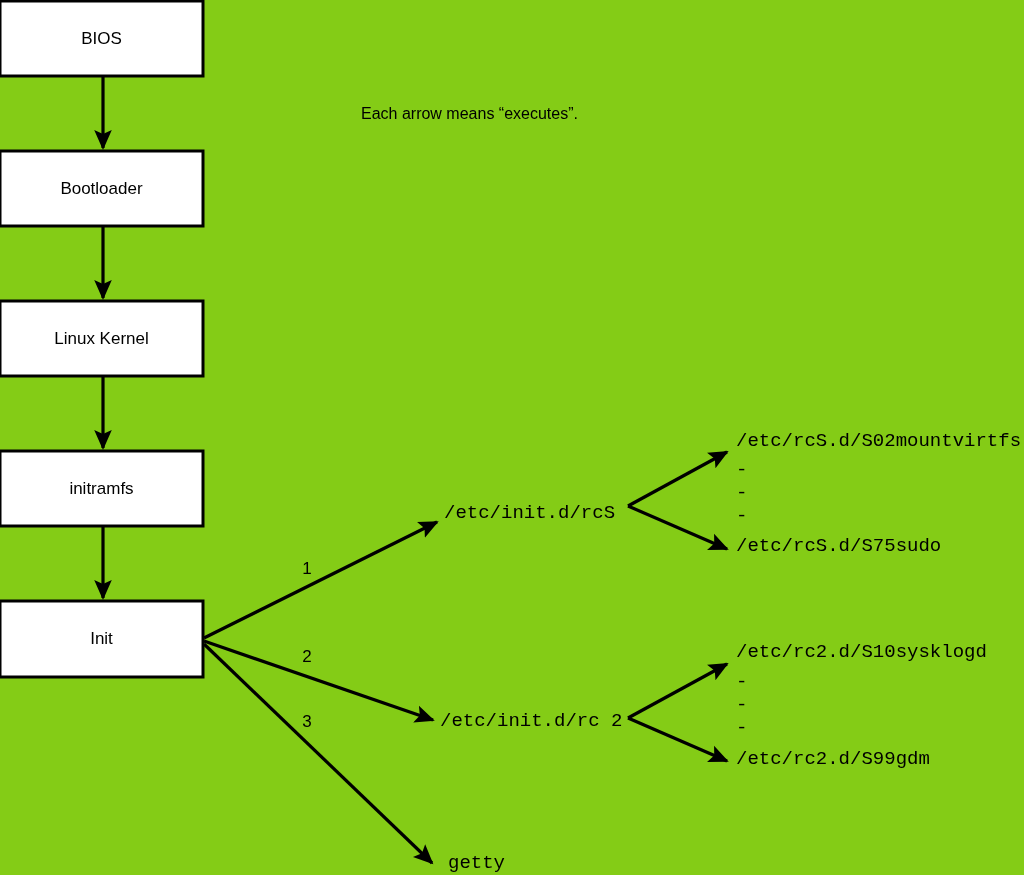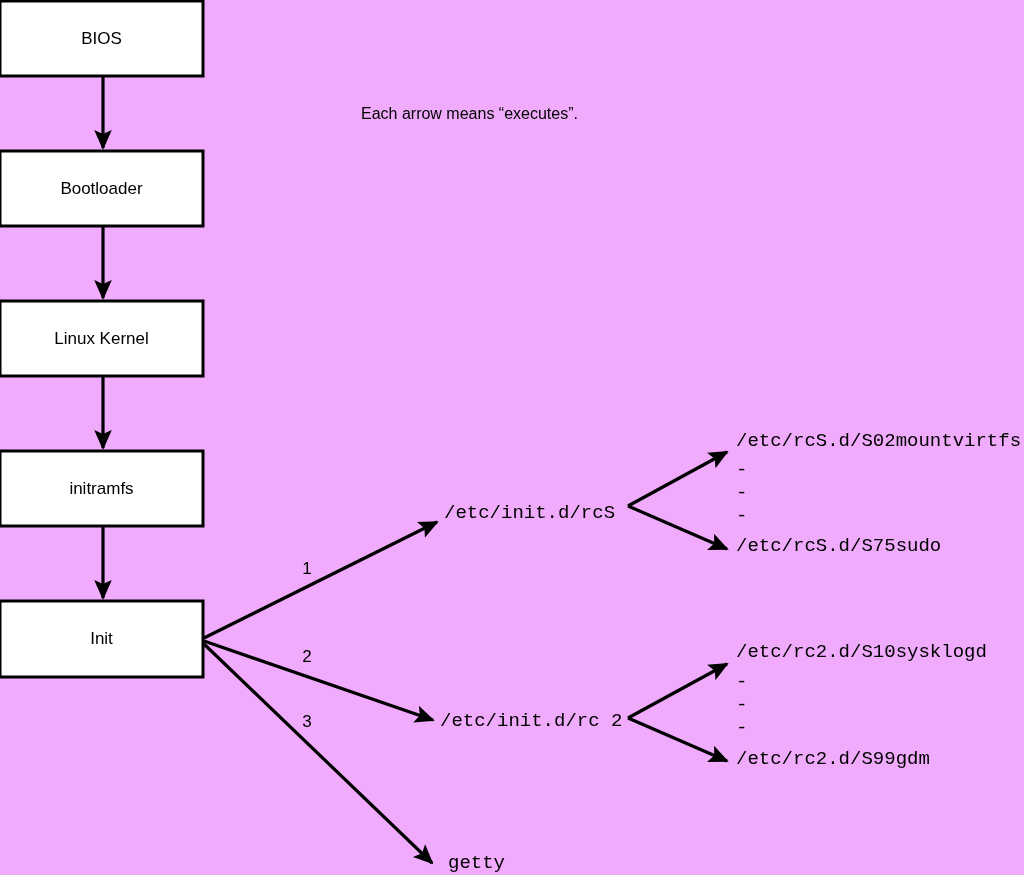--- a/index.html
+++ b/index.html
@@ -8,21 +8,21 @@
     padding: 0;
     background: #ffffff;
   }
   body {
     font-family: "Liberation Sans", sans-serif;
   }
   #canvas {
     position: relative;
     width: 1024px;
     height: 875px;
-    background: #f0abfc;
+    background: #84cc16;
     overflow: hidden;
   }
   #diagram-svg {
     position: absolute;
     top: 0;
     left: 0;
     width: 1024px;
     height: 875px;
   }
   .box-rect {

